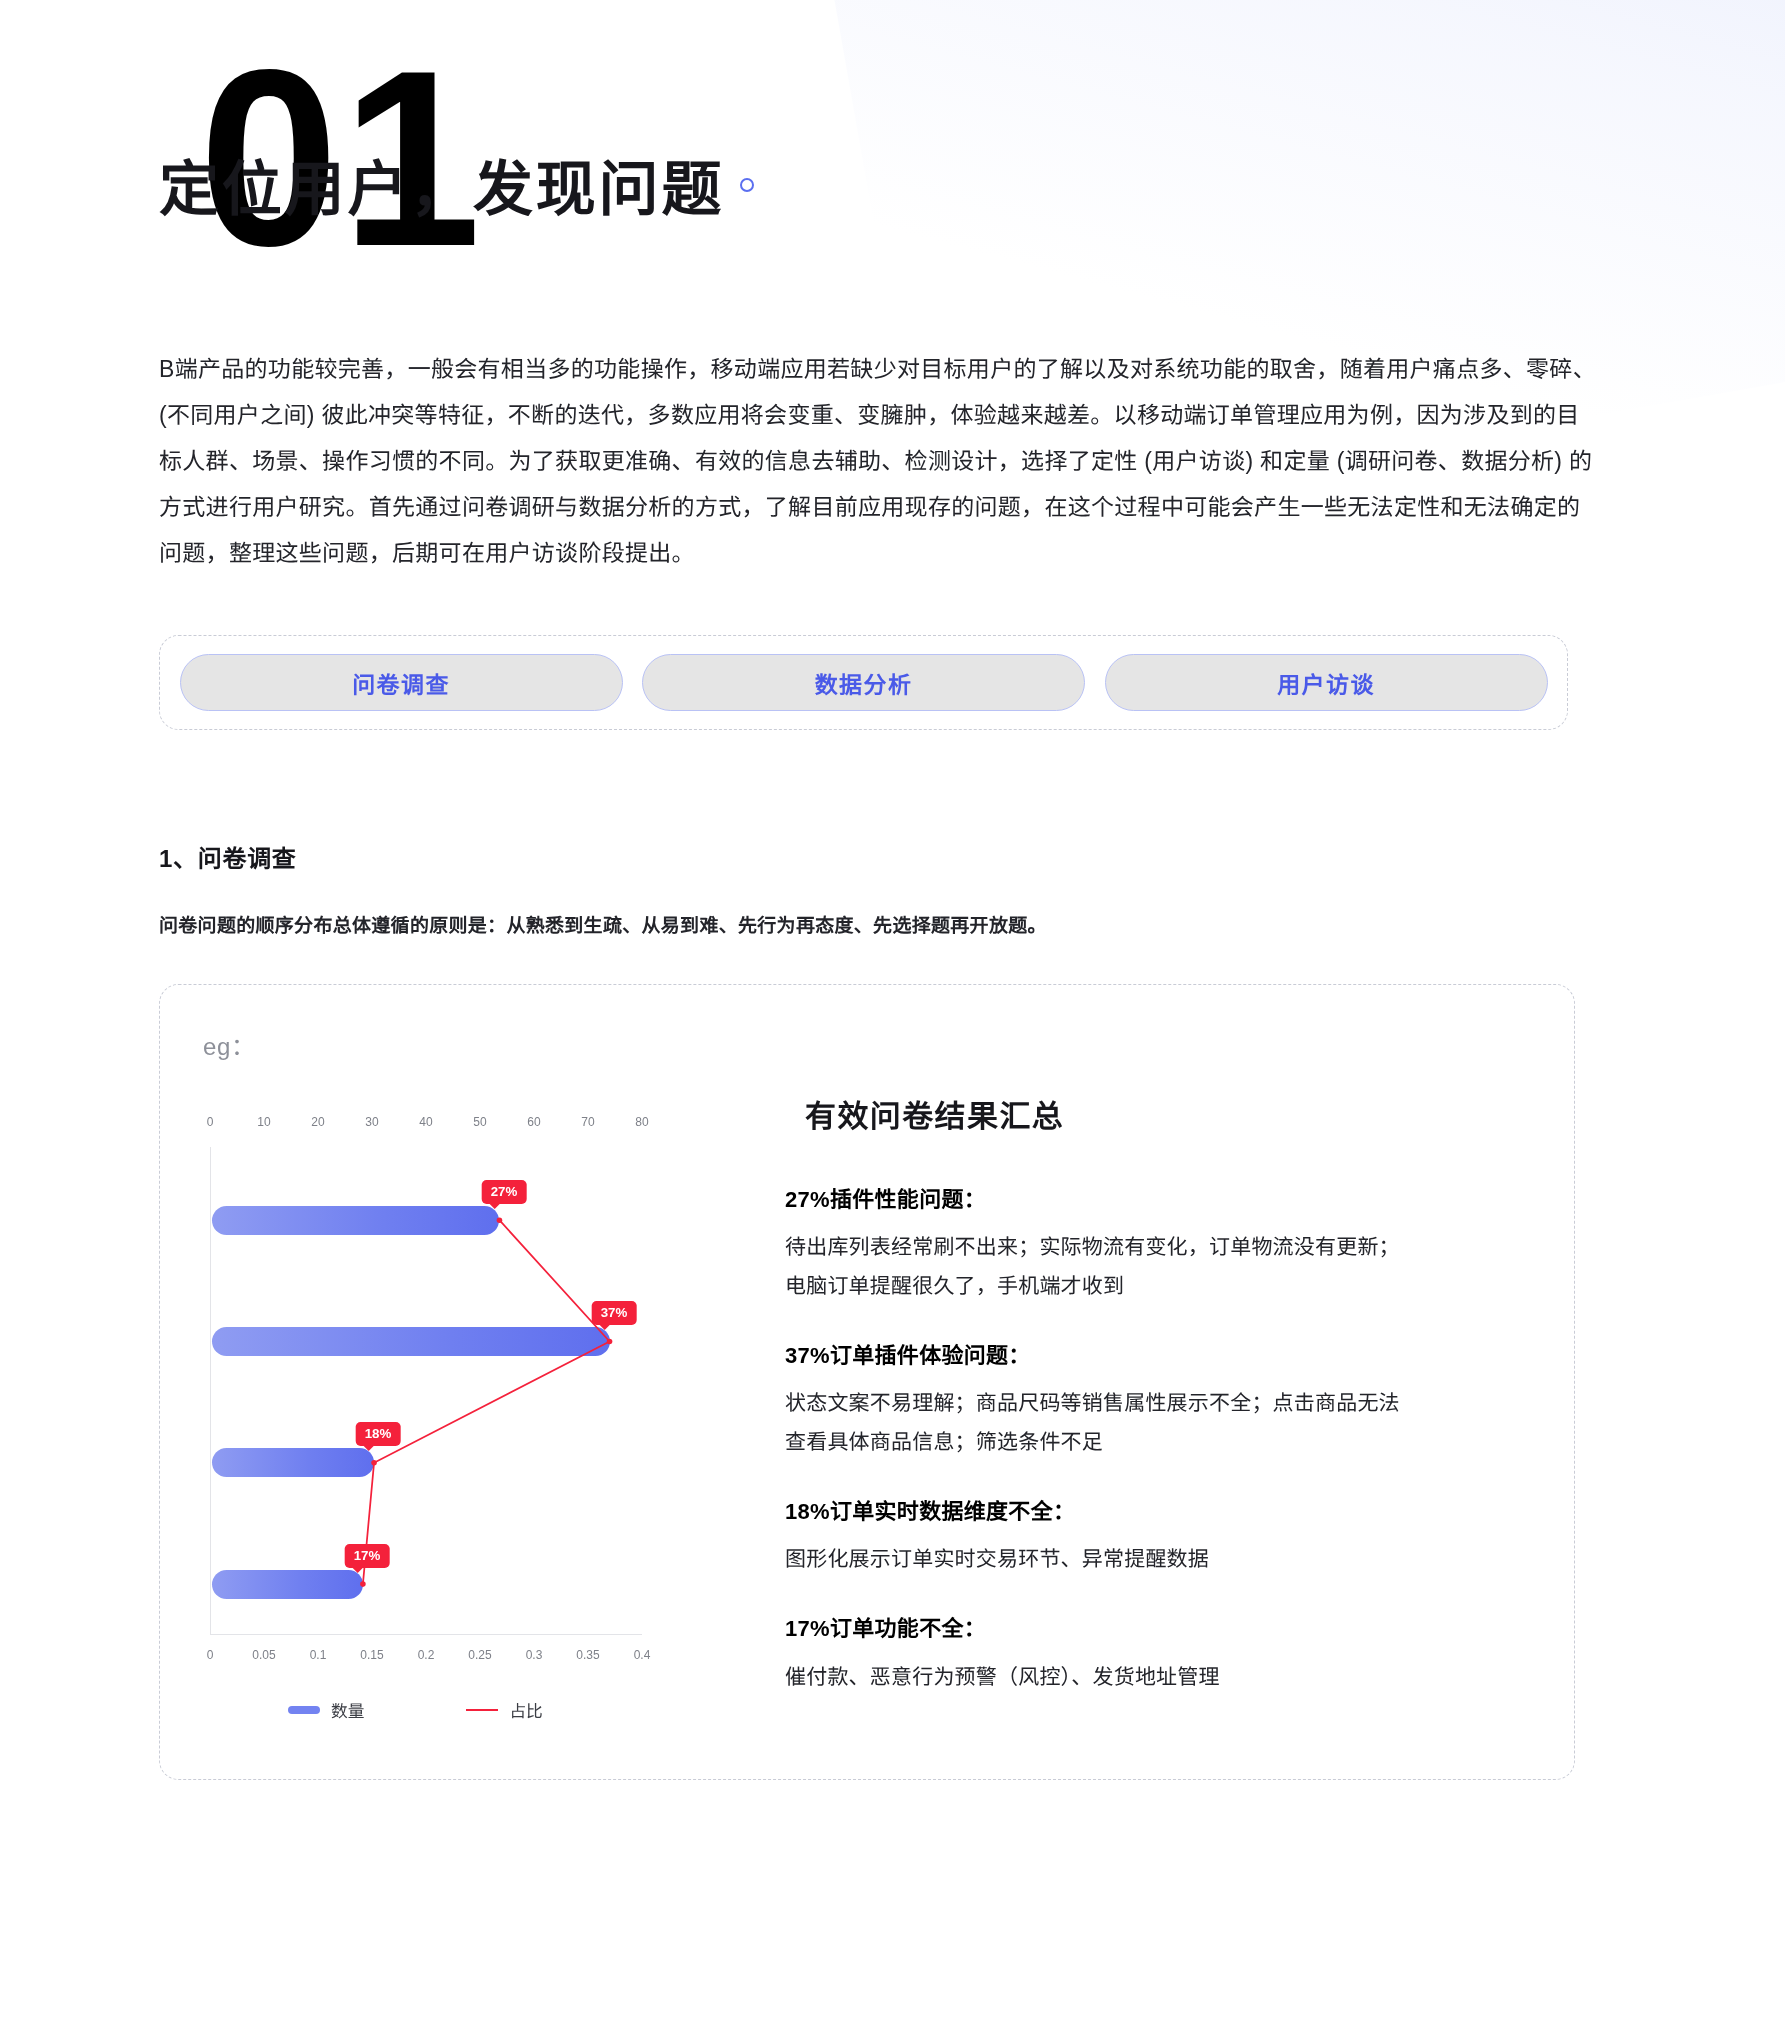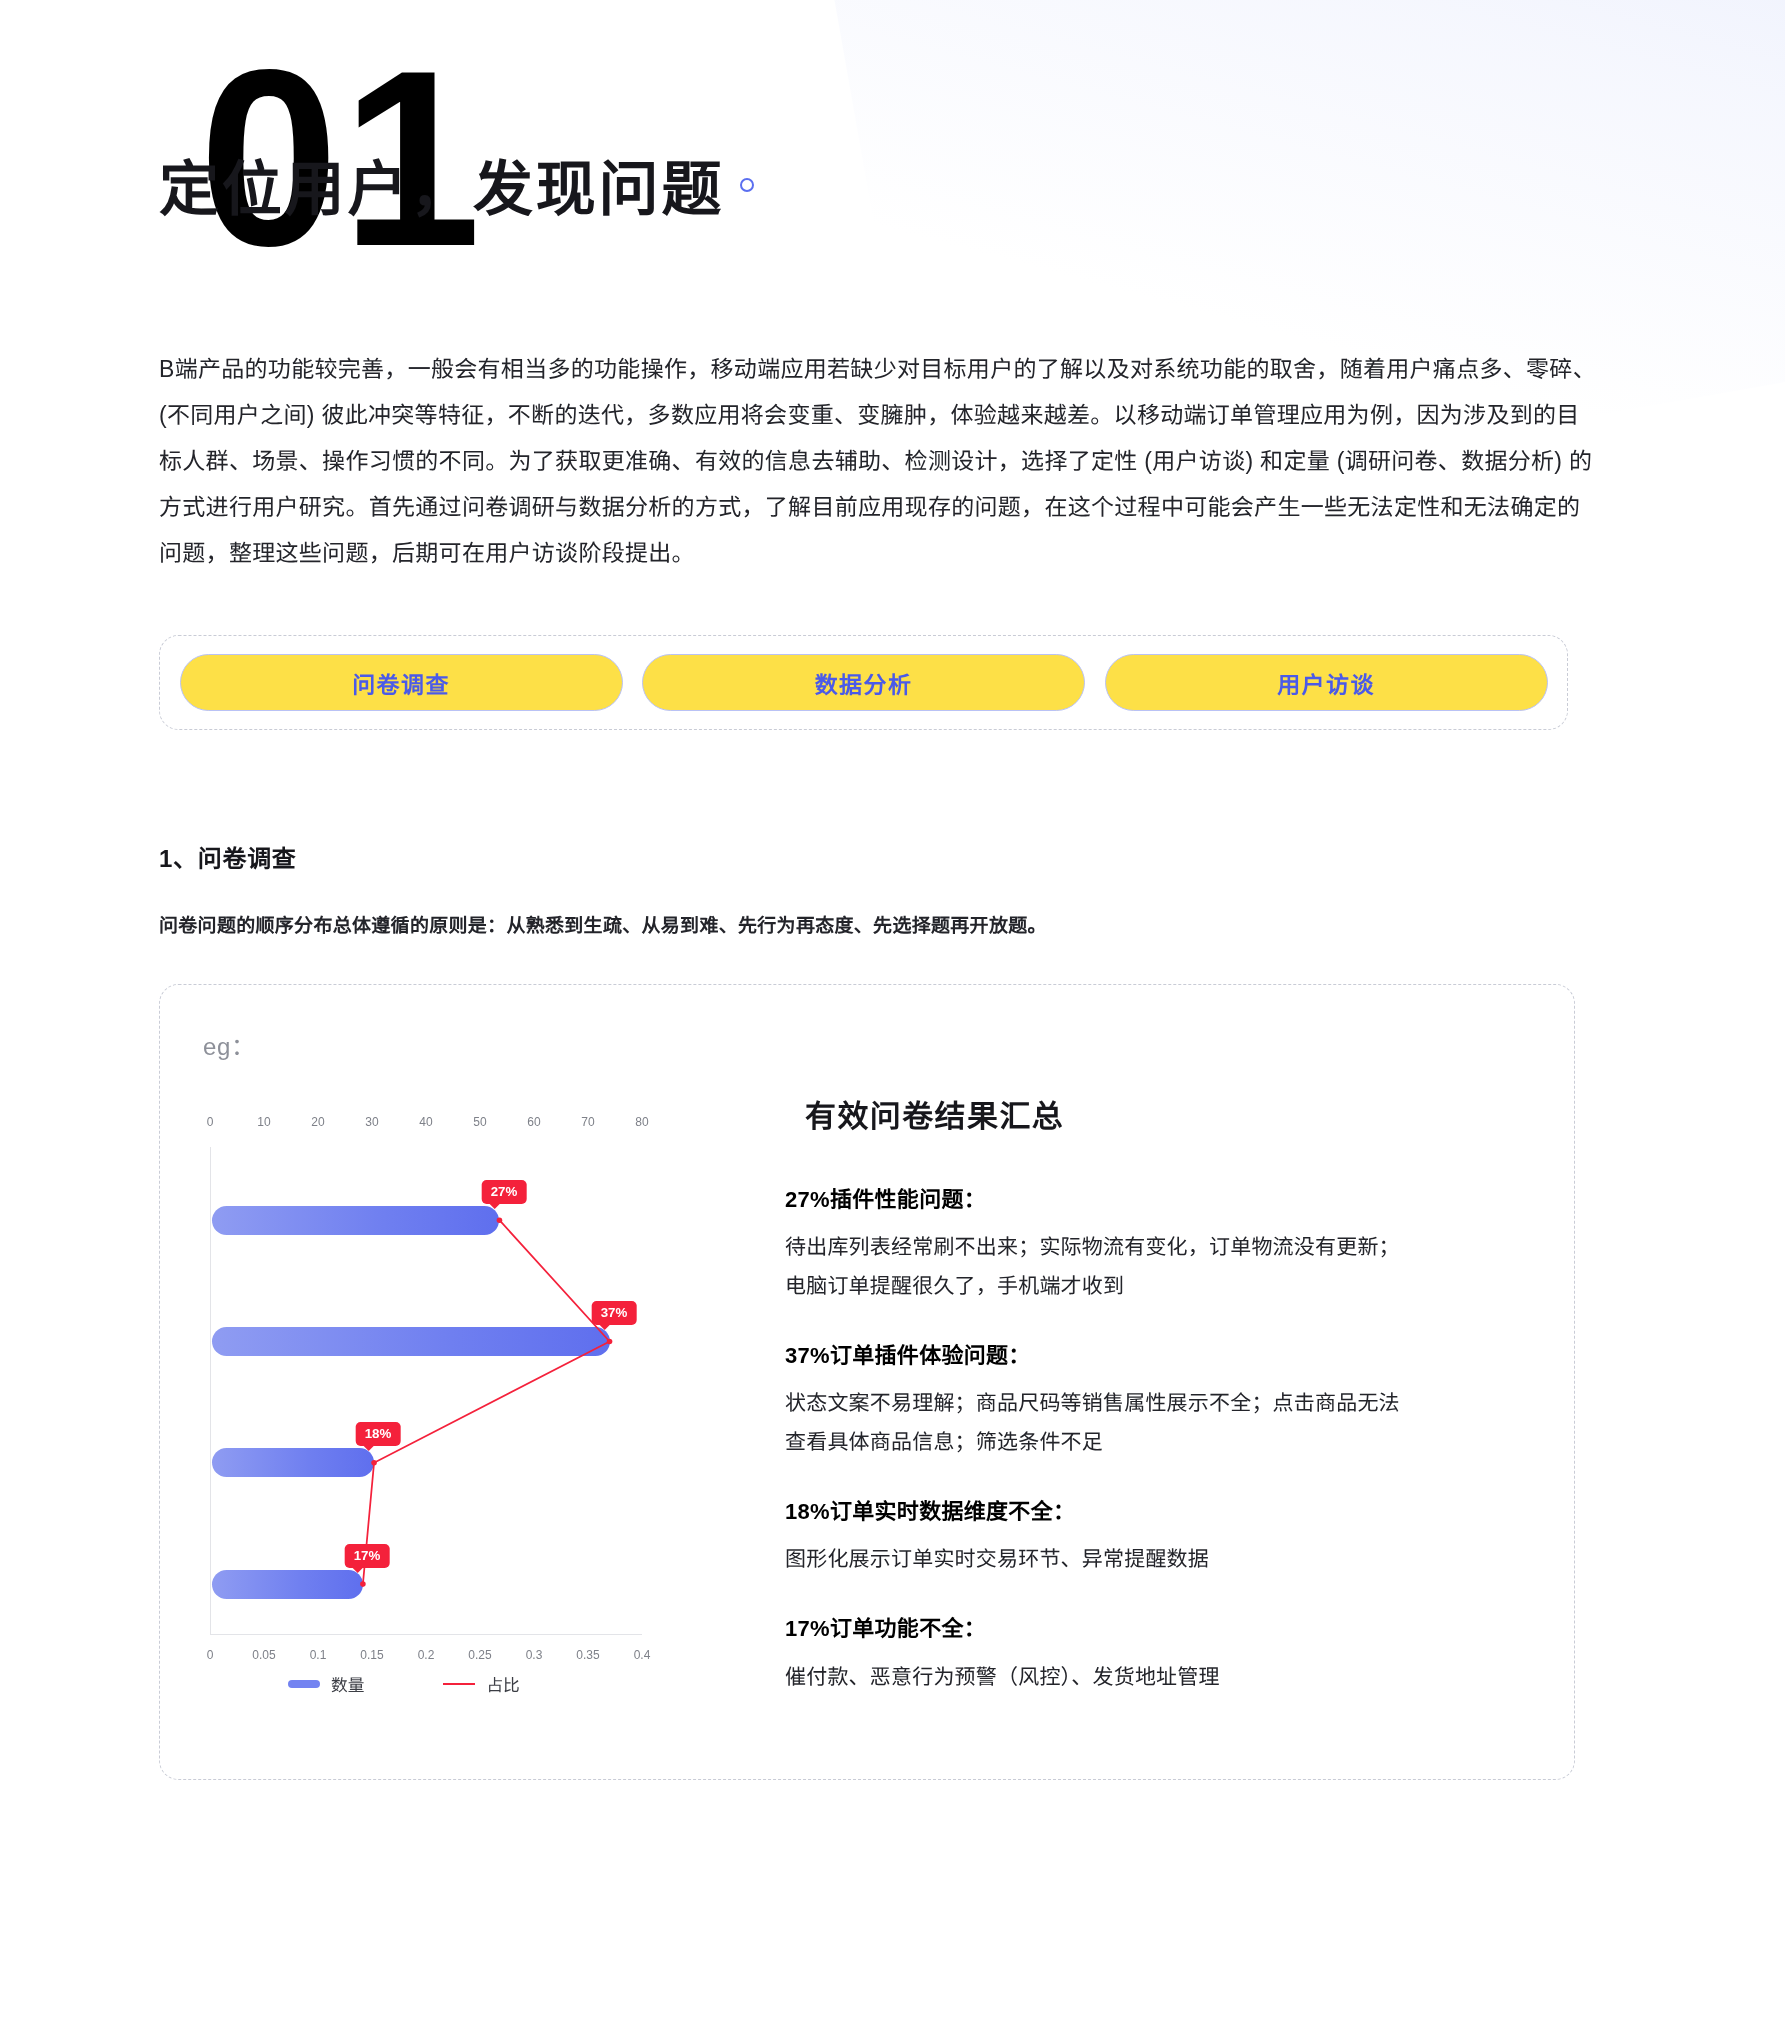--- a/index.html
+++ b/index.html
@@ -91,21 +91,21 @@
     border-radius: 19.5px;
     padding: 18px 19.5px;
     display: flex;
     gap: 19.5px;
     max-width: 1409px;
   }
   .pill {
     flex: 1;
     height: 57px;
     border: 1.4px solid #b9c2f5;
-    background: #fde047;
+    background: #e5e5e5;
     border-radius: 29px;
     display: flex;
     align-items: center;
     justify-content: center;
     font-size: 23px;
     font-weight: 700;
     color: #4a5ae8;
     letter-spacing: 1.4px;
     cursor: pointer;
   }
@@ -209,23 +209,23 @@
   .tag::after {
     content: "";
     position: absolute;
     left: 8.4px; bottom: -4.9px;
     width: 0; height: 0;
     border-left: 5.6px solid transparent;
     border-right: 5.6px solid transparent;
     border-top: 5.6px solid #f4213b;
   }
   .legend {
-    margin-top: 37px;
-    display: flex;
-    gap: 79px;
+    margin-top: 63px;
+    display: flex;
+    gap: 102px;
     padding-left: 78px;
     align-items: flex-end;
   }
   .legend-item { display: flex; align-items: center; gap: 11px; }
   .legend-swatch-bar {
     width: 32px; height: 8.4px; border-radius: 4.2px;
     background: #7383f1;
   }
   .legend-swatch-line {
     width: 32px; height: 2.1px; background: #f4213b;

